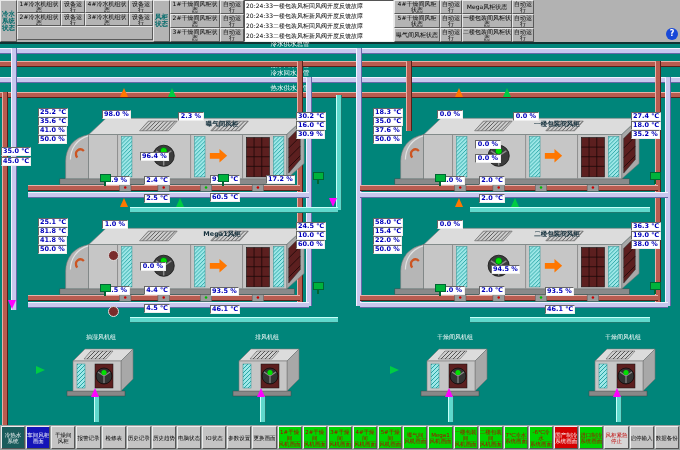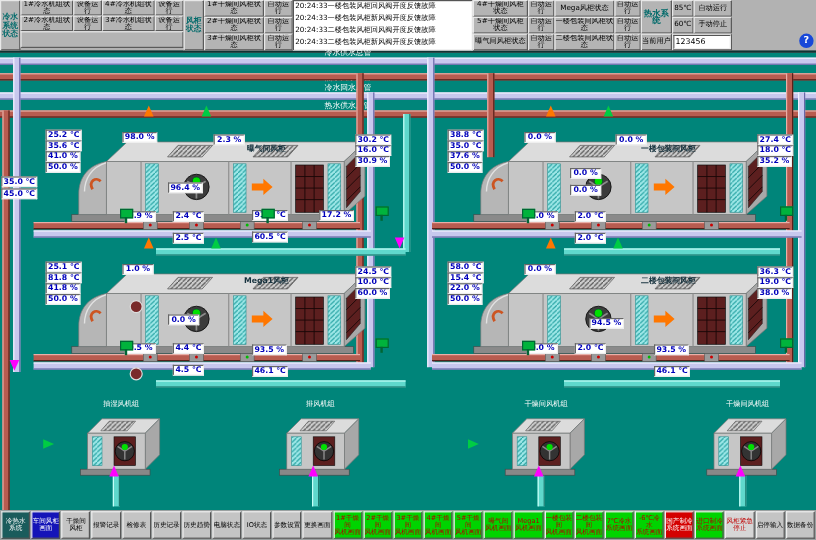--- a/index.html
+++ b/index.html
@@ -183,31 +183,20 @@
       <div class="cell">自动运行</div>
       <div class="cell">5#干燥间风柜状态</div>
       <div class="cell">自动运行</div>
       <div class="cell">一楼包装间风柜状态</div>
       <div class="cell">自动运行</div>
       <div class="cell">曝气间风柜状态</div>
       <div class="cell">自动运行</div>
       <div class="cell">二楼包装间风柜状态</div>
       <div class="cell">自动运行</div>
     </div>
-    <div class="tb-grid g-hw">
-      <div class="cell hd" style="grid-row:1/3">热水系统</div>
-      <div class="cell">85℃</div>
-      <div class="cell">自动运行</div>
-      <div class="cell">60℃</div>
-      <div class="cell">手动停止</div>
-      <div class="cell">当前用户</div>
-      <div class="cell" style="grid-column:2/4;padding:0">
-        <input class="user-input" value="123456" style="">
-      </div>
-    </div>
     <div class="help">?</div>
   </div>
 
   <div class="plabel" style="top:41px">冷水供水总管</div>
   <div class="pipe-h cold" style="left:0;top:48px;width:680px"></div>
   <div class="plabel" style="top:62px">热水回水总管</div>
   <div class="pipe-h hot" style="left:0;top:61px;width:680px"></div>
   <div class="plabel" style="top:70px">冷水回水总管</div>
   <div class="pipe-h cold" style="left:0;top:77px;width:680px"></div>
   <div class="plabel" style="top:85px">热水供水总管</div>
@@ -269,21 +258,21 @@
     <div class="disp" style="left:182px;top:95px">60.5 ℃</div>
   </div>
 
   <div class="unit" style="left:363px;top:98px">
     <svg class="ahu-svg" viewBox="0 0 260 92">
         <use href="#ahu-shape"></use>
       </svg>
     <div class="arr up" style="left:92px;top:-10px"></div>
     <div class="arr up g" style="left:140px;top:-10px"></div>
     <div class="u-title">一楼包装间风柜</div>
-    <div class="disp" style="left:10px;top:10px">38.8 ℃</div>
+    <div class="disp" style="left:10px;top:10px">18.3 ℃</div>
     <div class="disp" style="left:10px;top:19px">35.0 ℃</div>
     <div class="disp" style="left:10px;top:28px">37.6 %</div>
     <div class="disp" style="left:10px;top:37px">50.0 %</div>
     <div class="disp" style="left:74px;top:12px">0.0 %</div>
     <div class="disp" style="left:150px;top:14px">0.0 %</div>
     <div class="disp" style="left:268px;top:14px">27.4 ℃</div>
     <div class="disp" style="left:268px;top:23px">18.0 ℃</div>
     <div class="disp" style="left:268px;top:32px">35.2 %</div>
     <div class="disp" style="left:112px;top:42px">0.0 %</div>
     <div class="disp" style="left:112px;top:56px">0.0 %</div>

